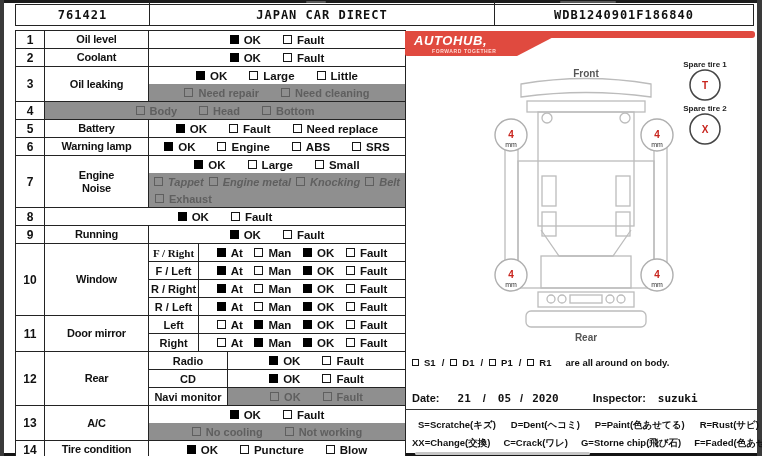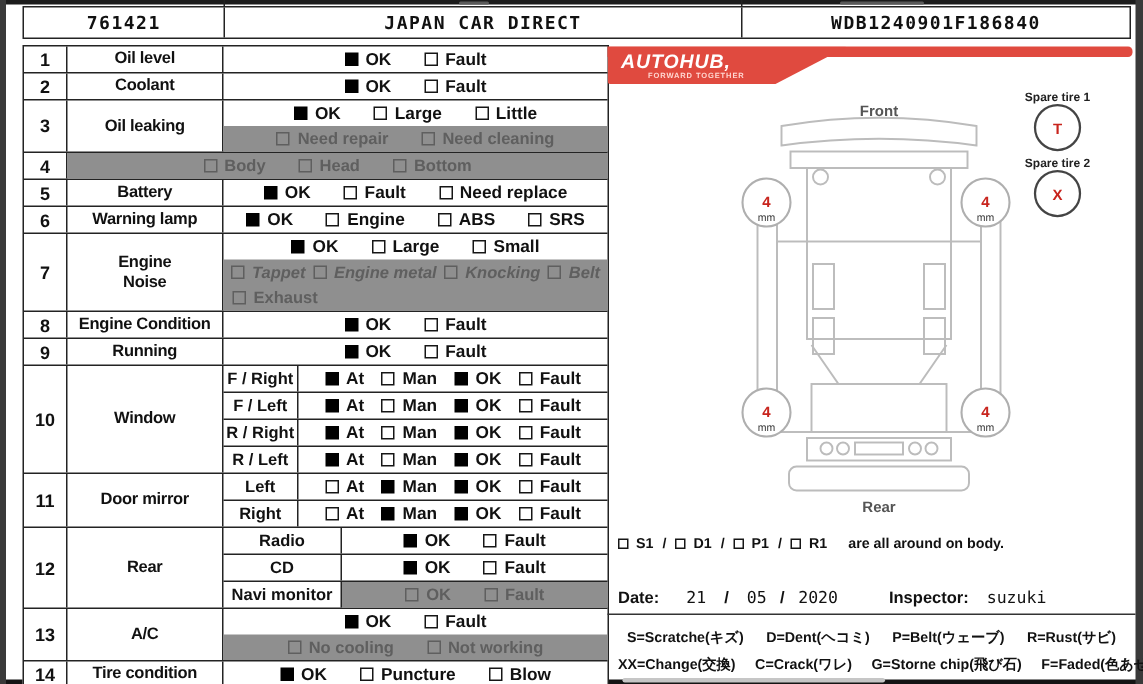--- a/index.html
+++ b/index.html
@@ -88,21 +88,21 @@
   .tire-unit{font:7px "Liberation Sans",sans-serif;fill:#333;text-anchor:middle;}
   .spare-label{font:bold 8px "Liberation Sans",sans-serif;fill:#222;text-anchor:middle;}
   .spare-mark{font:bold 10px "Liberation Sans",sans-serif;fill:var(--mark-red);text-anchor:middle;}
 
   
   .note-row{position:absolute;left:412px;top:357px;display:flex;align-items:center;gap:6px;font-weight:bold;font-size:9.5px;}
   .note-row .cb{width:7px;height:7px;border-width:1.3px;}
   .note-row .sep{font-weight:bold;}
   .note-row .note-text{margin-left:8px;}
   .date-row{position:absolute;left:412px;top:392px;display:flex;align-items:baseline;font-weight:bold;font-size:11px;}
-  .date-row .mono{font-family:"DejaVu Sans Mono",monospace;font-weight:normal;font-size:11px;}
+  .date-row .mono{font-family:"DejaVu Sans Mono",monospace;font-weight:bold;font-size:11px;}
   .mr14{margin-right:18px;} .mr10{margin-right:12px;} .mr36{margin-right:34px;} .mr8{margin-right:9px;}
   .insp-rule{position:absolute;left:405px;top:409px;width:352px;border-top:1.8px solid #333;}
   .legend-line{position:absolute;display:flex;gap:15px;font-weight:bold;font-size:9.5px;white-space:nowrap;}
   .legend1{left:418px;top:419px;}
   .legend2{left:412px;top:437px;gap:13px;}
   .bottom-smudge{position:absolute;left:415px;top:452px;width:175px;height:3px;background:#c6c6c6;border-radius:2px;}
 </style>
 </head>
 <body>
 
@@ -289,21 +289,20 @@
           <div class="line gray left">
             <span class="opt">
               <span class="cb empty"></span>
               <span class="opt-label">Exhaust</span>
             </span>
           </div>
         </div>
       </div>
       <div class="i-row">
         <div class="cell-no">8</div>
-        <div class="cell-label">Engine Condition</div>
         <div class="row-body">
           <div class="line">
             <span class="opt">
               <span class="cb filled"></span>
               <span class="opt-label">OK</span>
             </span>
             <span class="opt">
               <span class="cb empty"></span>
               <span class="opt-label">Fault</span>
             </span>
@@ -324,21 +323,21 @@
               <span class="opt-label">Fault</span>
             </span>
           </div>
         </div>
       </div>
       <div class="i-row">
         <div class="cell-no">10</div>
         <div class="cell-label">Window</div>
         <div class="row-body">
           <div class="subrow">
-            <div class="cell-sub" style="width: 50px;">F / Right</div>
+            <div class="cell-sub" style="width: 50px; font-family: Liberation Serif, serif;">F / Right</div>
             <div class="line spread">
               <span class="opt">
                 <span class="cb filled"></span>
                 <span class="opt-label">At</span>
               </span>
               <span class="opt">
                 <span class="cb empty"></span>
                 <span class="opt-label">Man</span>
               </span>
               <span class="opt">
@@ -641,21 +640,21 @@
     <span class="mr8">/</span>
     <span class="mono mr36">2020</span>
     <span class="mr10">Inspector:</span>
     <span class="mono">suzuki</span>
   </div>
   <div class="insp-rule"></div>
 
   <div class="legend-line legend1" id="legend1">
       <span>S=Scratche(キズ)</span>
       <span>D=Dent(ヘコミ)</span>
-      <span>P=Belt(ウェーブ)</span>
+      <span>P=Paint(色あせてる)</span>
       <span>R=Rust(サビ)</span>
     </div>
   <div class="legend-line legend2" id="legend2">
       <span>XX=Change(交換)</span>
       <span>C=Crack(ワレ)</span>
       <span>G=Storne chip(飛び石)</span>
       <span>F=Faded(色あせてる)</span>
     </div>
   <div class="bottom-smudge"></div>
 

